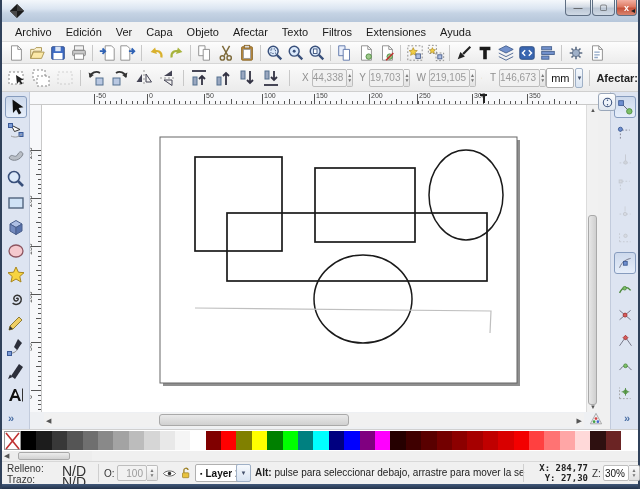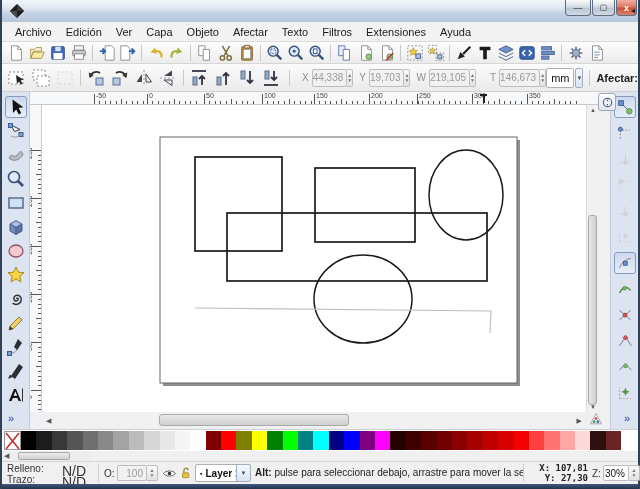--- a/index.html
+++ b/index.html
@@ -853,21 +853,21 @@
       <path d="M7 9V6a3 3 0 0 1 6-1" fill="none" stroke="#9a7d1e" stroke-width="1.8"></path>
     </svg>
     <span class="combo abs" id="layer-combo">
       <span style="font-size:7px;margin-right:3px">▪</span>
       <span style="font-size:10px;font-weight:bold">Layer 1</span>
     </span>
     <span class="combo-arrow abs" style="left:233px;top:2px;height:18px">▼</span>
     <span id="hint"><b>Alt:</b><span> pulse para seleccionar debajo, arrastre para mover la selecci</span></span>
     <div class="sb-sep" style="left:521px"></div>
     <div id="xy-block">
-      <div><span>X:</span> <span>107,81</span></div>
+      <div><span>X:</span> <span>284,77</span></div>
       <div><span>Y:</span> <span>27,30</span></div>
     </div>
     <span class="sb-lb" style="left:590px;top:6px">Z:</span>
     <span class="mini-fld" style="left:601px;top:3px;width:26px;background:#fff;color:#111">30%</span>
     <span class="mini-spin" style="left:627px;top:3px">
         <span>▲</span>
         <span>▼</span>
       </span>
   </div>
 

